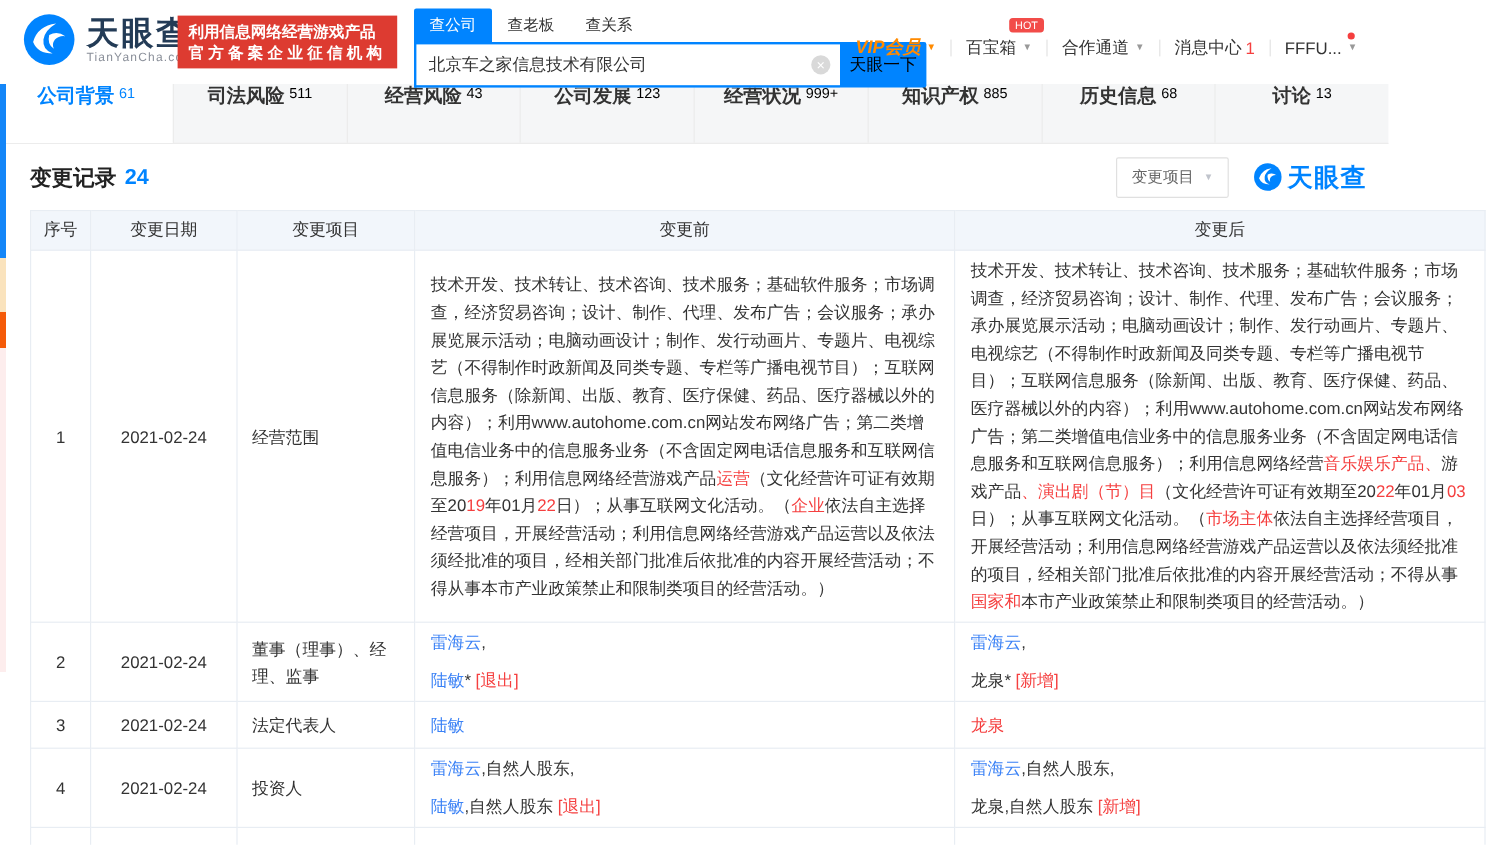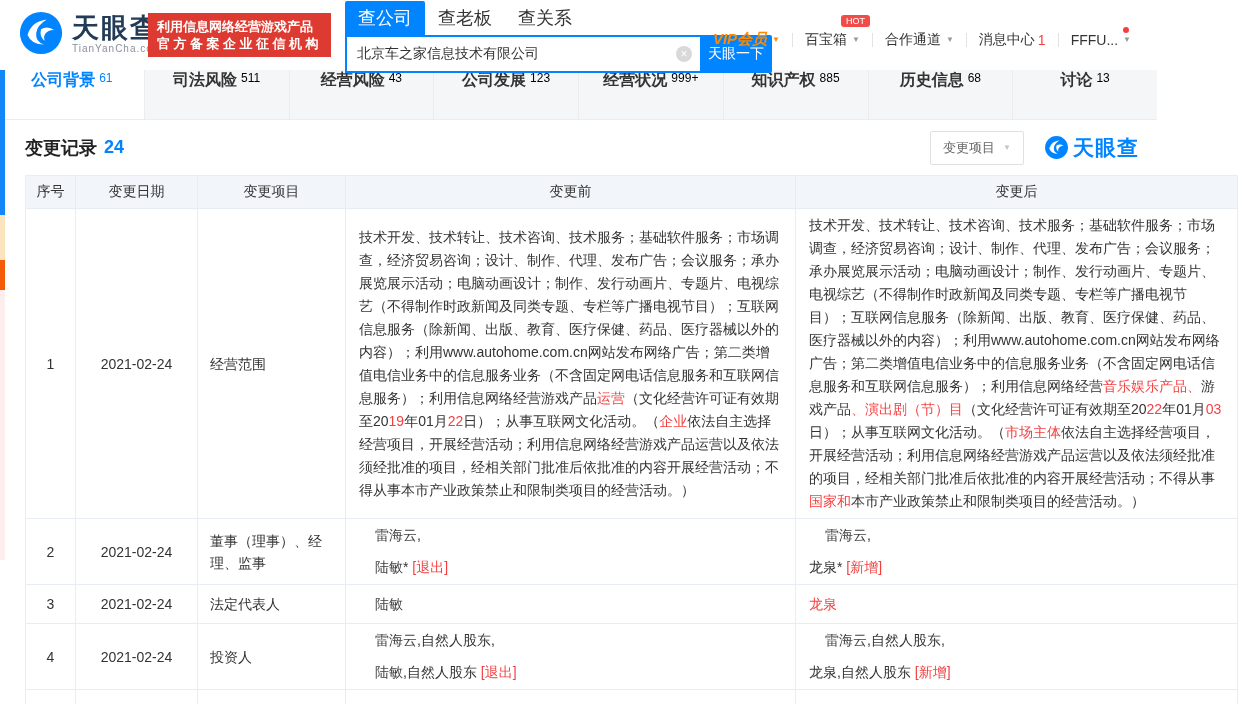--- a/index.html
+++ b/index.html
@@ -13,30 +13,30 @@
   .logo svg { width:46px; height:46px; }
   .logo-text { margin-left:8px; }
   .logo-title { font-size:27px; font-weight:bold; color:#233b56; letter-spacing:2px; line-height:30px; }
   .logo-sub { font-size:10px; color:#8a8f99; letter-spacing:1px; }
   .gov-badge { position:absolute; left:148px; top:13px; background:#dd3b31; color:#fff;
     padding:5px 9px; line-height:17px; }
   .gov-badge .l1 { font-size:13px; font-weight:bold; }
   .gov-badge .l2 { font-size:13px; font-weight:bold; letter-spacing:3.5px; }
   .search-area { position:absolute; left:345px; top:8px; width:430px; }
   .search-tabs { display:flex; align-items:flex-end; height:27px; }
-  .search-tab { font-size:18px; color:#333; padding:5px 13px; cursor:pointer; }
+  .search-tab { font-size:13px; color:#333; padding:5px 13px; cursor:pointer; }
   .search-tab.active { background:#0084ff; color:#fff; border-radius:2px 2px 0 0; }
   .search-row { display:flex; }
   .search-input-wrap { position:relative; width:355px; }
   .search-input { width:355px; height:38px; border:2px solid #0084ff; border-right:none;
     padding:0 30px 0 10px; font-size:14px; color:#333; outline:none;
     font-family:"Liberation Sans","DejaVu Sans",sans-serif; }
   .clear-btn { position:absolute; right:8px; top:11px; width:16px; height:16px; border-radius:50%;
     background:#d9d9d9; color:#fff; font-size:12px; line-height:16px; text-align:center; cursor:pointer; }
-  .search-btn { width:72px; height:38px; background:#0084ff; color:#ffffff; border:none;
+  .search-btn { width:72px; height:38px; background:#0084ff; color:#000000; border:none;
     font-size:14px; cursor:pointer; border-radius:0 2px 2px 0;
     font-family:"Liberation Sans","DejaVu Sans",sans-serif; }
   .top-nav { position:absolute; right:14px; top:30px; display:flex; align-items:center; }
   .nav-item { display:flex; align-items:center; font-size:14px; color:#333; cursor:pointer;
     position:relative; padding:0 12px; white-space:nowrap; }
   .nav-sep { width:1px; height:14px; background:#e3e3e3; }
   .caret { font-size:8px; color:#999; margin-left:5px; }
   .nav-vip { color:#ff8a00; font-weight:bold; font-style:italic; font-size:15px; }
   .nav-vip .caret { color:#ff8a00; }
   .hot-badge { position:absolute; top:-16px; right:2px; background:#f24c49; color:#fff;
@@ -73,21 +73,21 @@
     border:1px solid #e8edf3; text-align:center; }
   .tyc-table td { border:1px solid #e8edf3; font-size:14px; color:#333; vertical-align:middle;
     background:#fff; }
   td.c-no { text-align:center; }
   td.c-date { text-align:center; }
   td.c-item { padding:8px 12px; line-height:22px; }
   td.cell { padding:5px 13px; }
   .cell-line { line-height:23px; }
   .cell-line + .cell-line { margin-top:9px; }
   .t-red { color:#f53f3f; }
-  .t-link { color:#404040; cursor:pointer;margin-left:16px; }
+  .t-link { color:#3b82f6; cursor:pointer; }
 
   
   .side-strip { position:absolute; left:0; top:0; width:5px; }
 </style>
 </head>
 <body>
 
 <div class="page">
 
   <div class="top-header">

